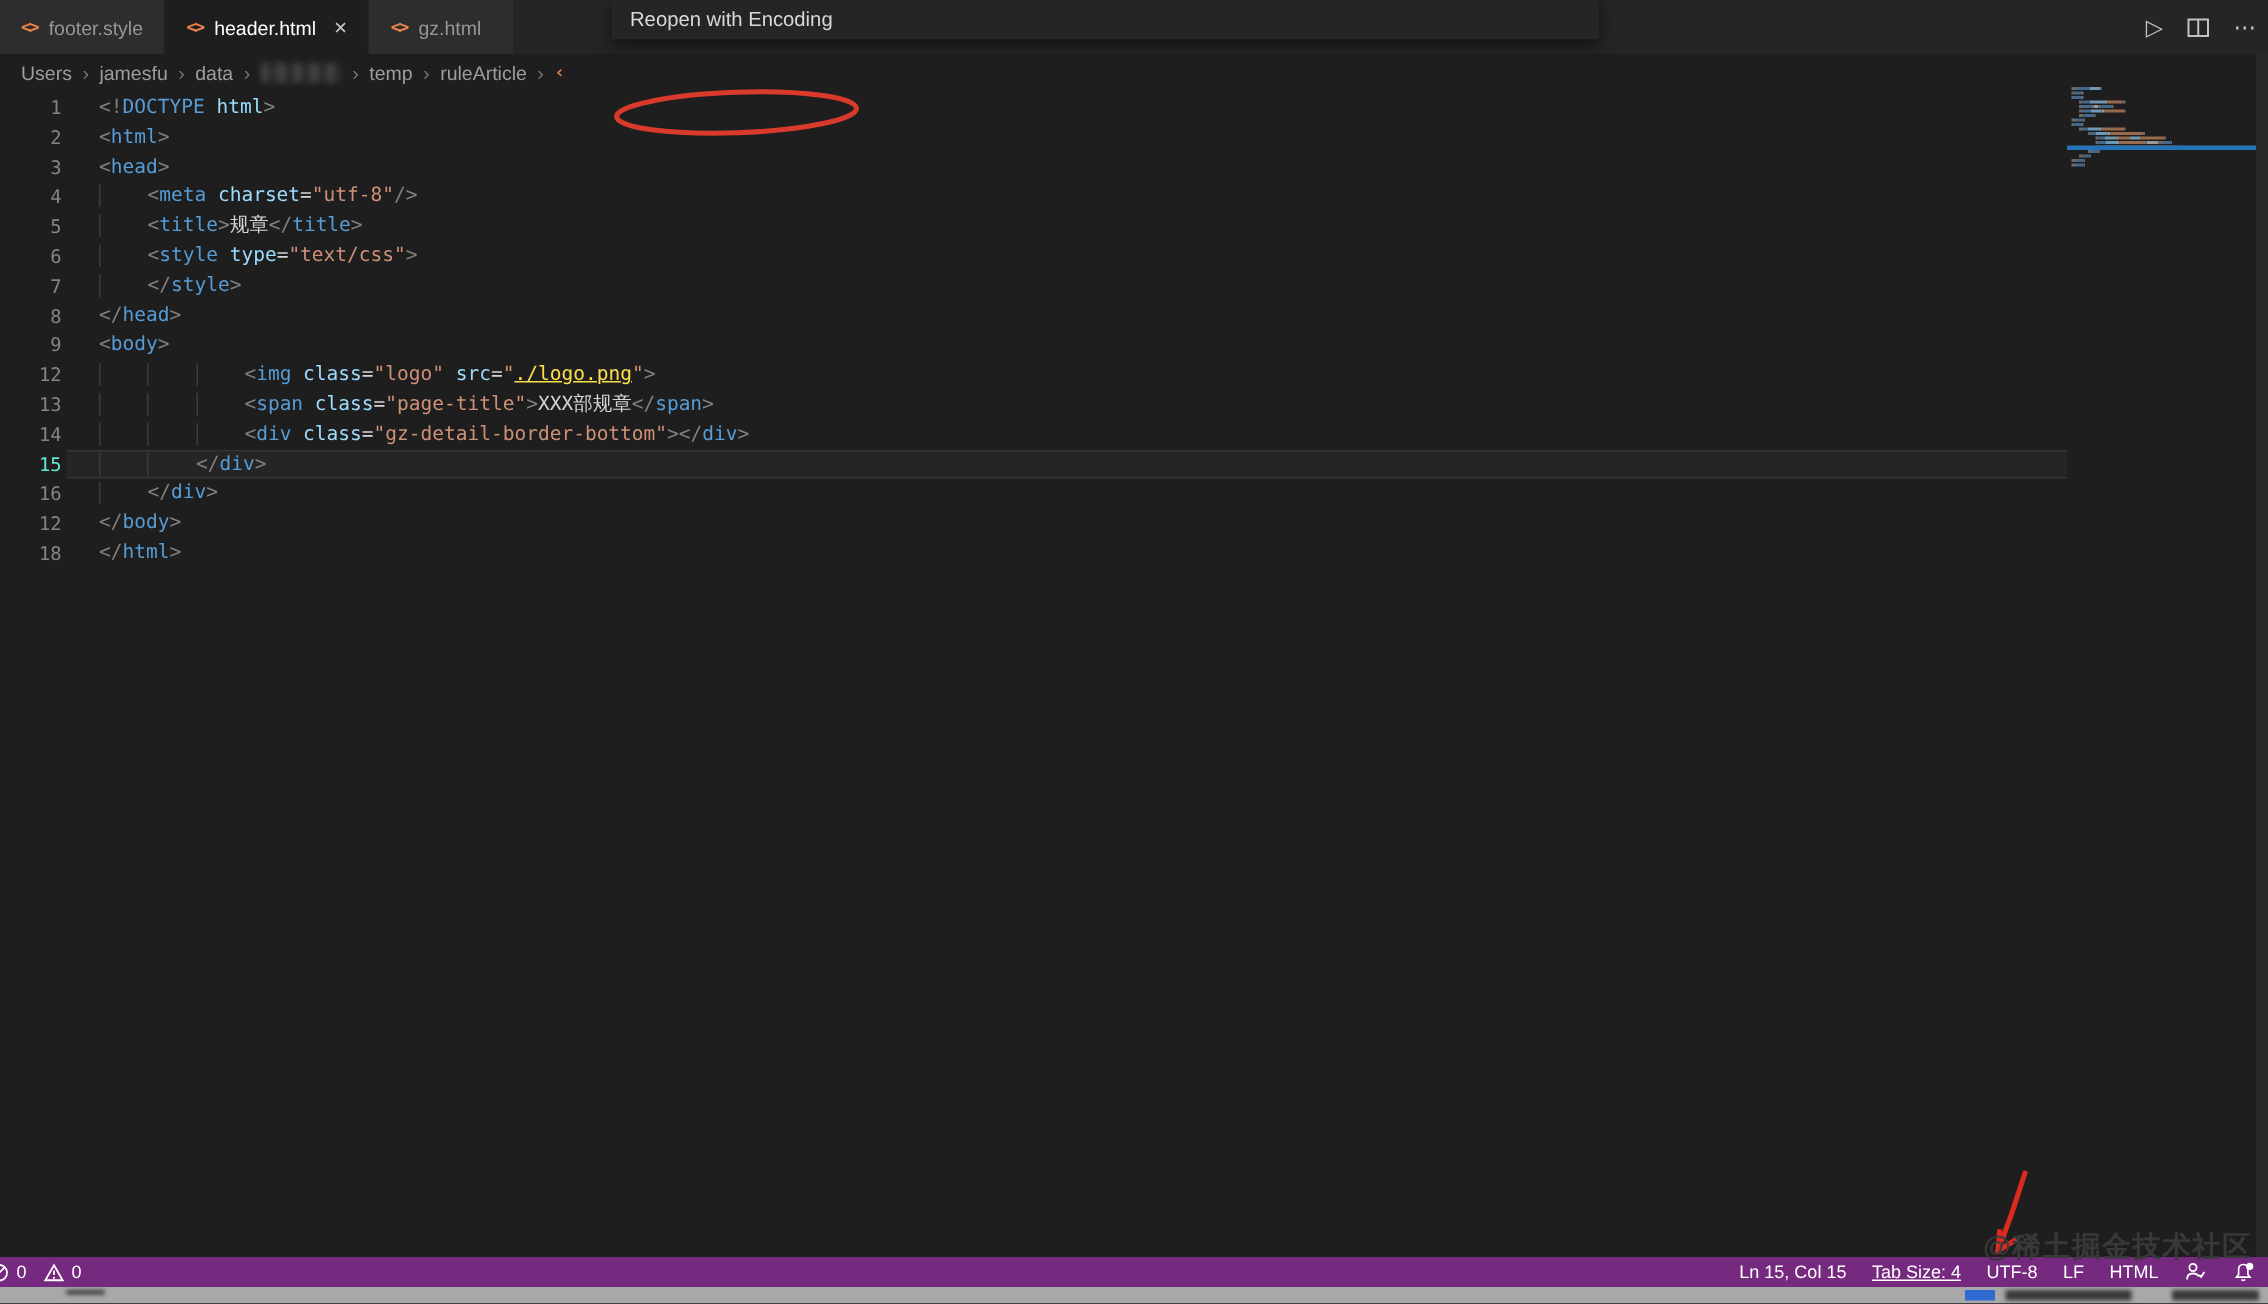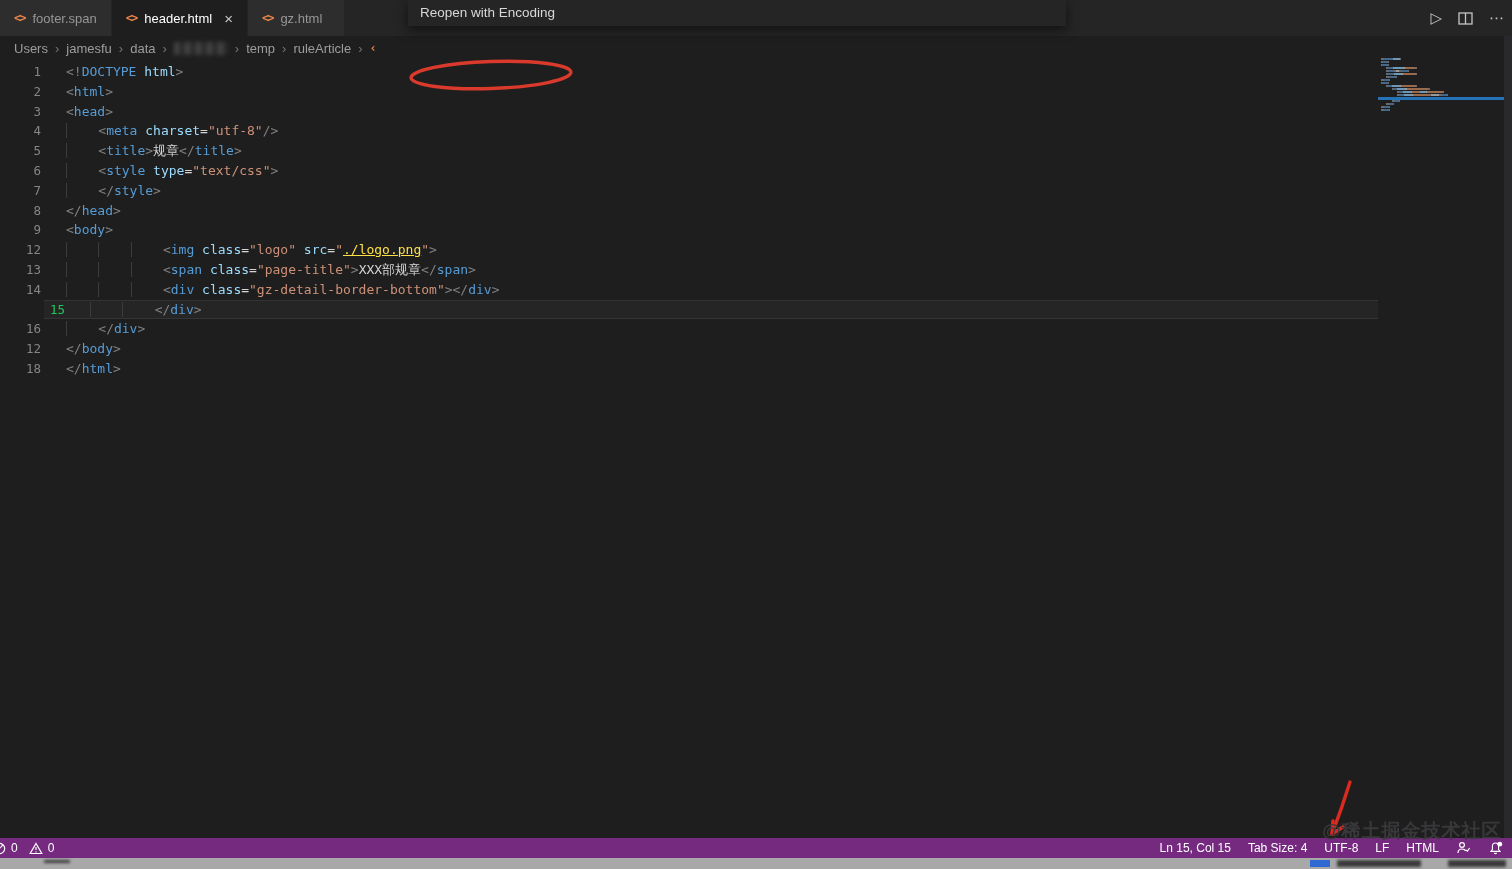--- a/index.html
+++ b/index.html
@@ -31,21 +31,21 @@
   .editor{position:absolute;top:60px;left:0;width:1380px;font-family:"DejaVu Sans Mono",monospace;
        font-size:13px;padding-top:2px;}
   .code-row{position:relative;height:19.8px;line-height:19.8px;white-space:pre;display:flex;}
   .ln{width:41px;text-align:right;color:#858585;flex:none;font-size:12.5px;z-index:1;}
   .lc{padding-left:25px;color:#d4d4d4;z-index:1;}
   .tk-p{color:#808080;} .tk-t{color:#569cd6;} .tk-a{color:#9cdcfe;} .tk-e{color:#d4d4d4;}
   .tk-s{color:#ce9178;} .tk-w{color:#d4d4d4;} .tk-l{color:#fde047;text-decoration:underline;}
   .ind{border-left:1px solid #3c3c3c;}
   .band{position:absolute;left:44px;width:1334px;top:0;bottom:0;background:rgba(255,255,255,0.035);
        border-top:1px solid #343434;border-bottom:1px solid #343434;box-sizing:border-box;}
-  .cur .ln{color:#22c55e;margin-left:24px;}
+  .cur .ln{color:#5eead4;}
 
   
   .minimap{position:absolute;left:1381px;top:58px;width:126px;cursor:pointer;}
   .mm-row{height:2px;margin-bottom:1px;display:flex;}
   .mm-seg{height:2px;}
   .mm-p{background:#6b6b6b;} .mm-t{background:#44688a;} .mm-a{background:#6e98b4;}
   .mm-s{background:#9a6a4c;} .mm-w{background:#9a9a9a;} .mm-e{background:#9a9a9a;} .mm-l{background:#9a6a4c;}
   .mm-sp{background:transparent;}
   .mm-stripe{position:absolute;left:1378px;top:97px;width:134px;height:3px;background:#2472b8;}
   .right-edge{position:absolute;right:0;top:36px;width:8px;height:802px;background:#29292b;}
@@ -79,21 +79,21 @@
   .watermark{position:absolute;left:1322px;top:818px;font-size:19px;color:#3a3a3d;z-index:22;
        letter-spacing:1px;pointer-events:none;font-weight:bold;opacity:.95;}
 </style>
 </head>
 <body>
 
 <div class="tabbar">
   <div style="display:flex;">
       <div class="tab">
         <span class="ticon">&lt;&gt;</span>
-        <span>footer.span</span>
+        <span>footer.style</span>
       </div>
       <div class="tab active">
         <span class="ticon">&lt;&gt;</span>
         <span>header.html</span>
         <span class="tclose">×</span>
       </div>
       <div class="tab">
         <span class="ticon">&lt;&gt;</span>
         <span>gz.html</span>
       </div>
@@ -333,21 +333,21 @@
         </svg>
     </span>
     <span class="sb-ico" style="order:11;">
       <svg width="15" height="15" viewBox="0 0 15 15">
           <path d="M7.5 2 Q10.6 2 10.6 5.4 L10.6 8.6 L12 10.4 L3 10.4 L4.4 8.6 L4.4 5.4 Q4.4 2 7.5 2 Z" fill="none" stroke="#fff" stroke-width="1.1"></path>
           <path d="M6.3 12 Q7.5 13.2 8.7 12" fill="none" stroke="#fff" stroke-width="1.1"></path>
           <circle cx="11.8" cy="3.2" r="2.4" fill="#fff"></circle>
         </svg>
     </span>
   <span class="sb-item" style="order: 0;">Ln 15, Col 15</span>
-      <span class="sb-item" style="order: 1;">Tab Size: 4</span>
+      <span class="sb-item" style="order: 1; text-decoration: underline;">Tab Size: 4</span>
       <span class="sb-item" style="order: 2;">UTF-8</span>
       <span class="sb-item" style="order: 3;">LF</span>
       <span class="sb-item" style="order: 4;">HTML</span>
     </div>
 </div>
 
 <div class="bottomstrip">
   <div class="smudge" style="left:44px;top:2px;width:26px;height:3px;"></div>
   <div class="bluechip"></div>
   <div class="smudge" style="left:1337px;top:2px;width:84px;height:7px;"></div>

